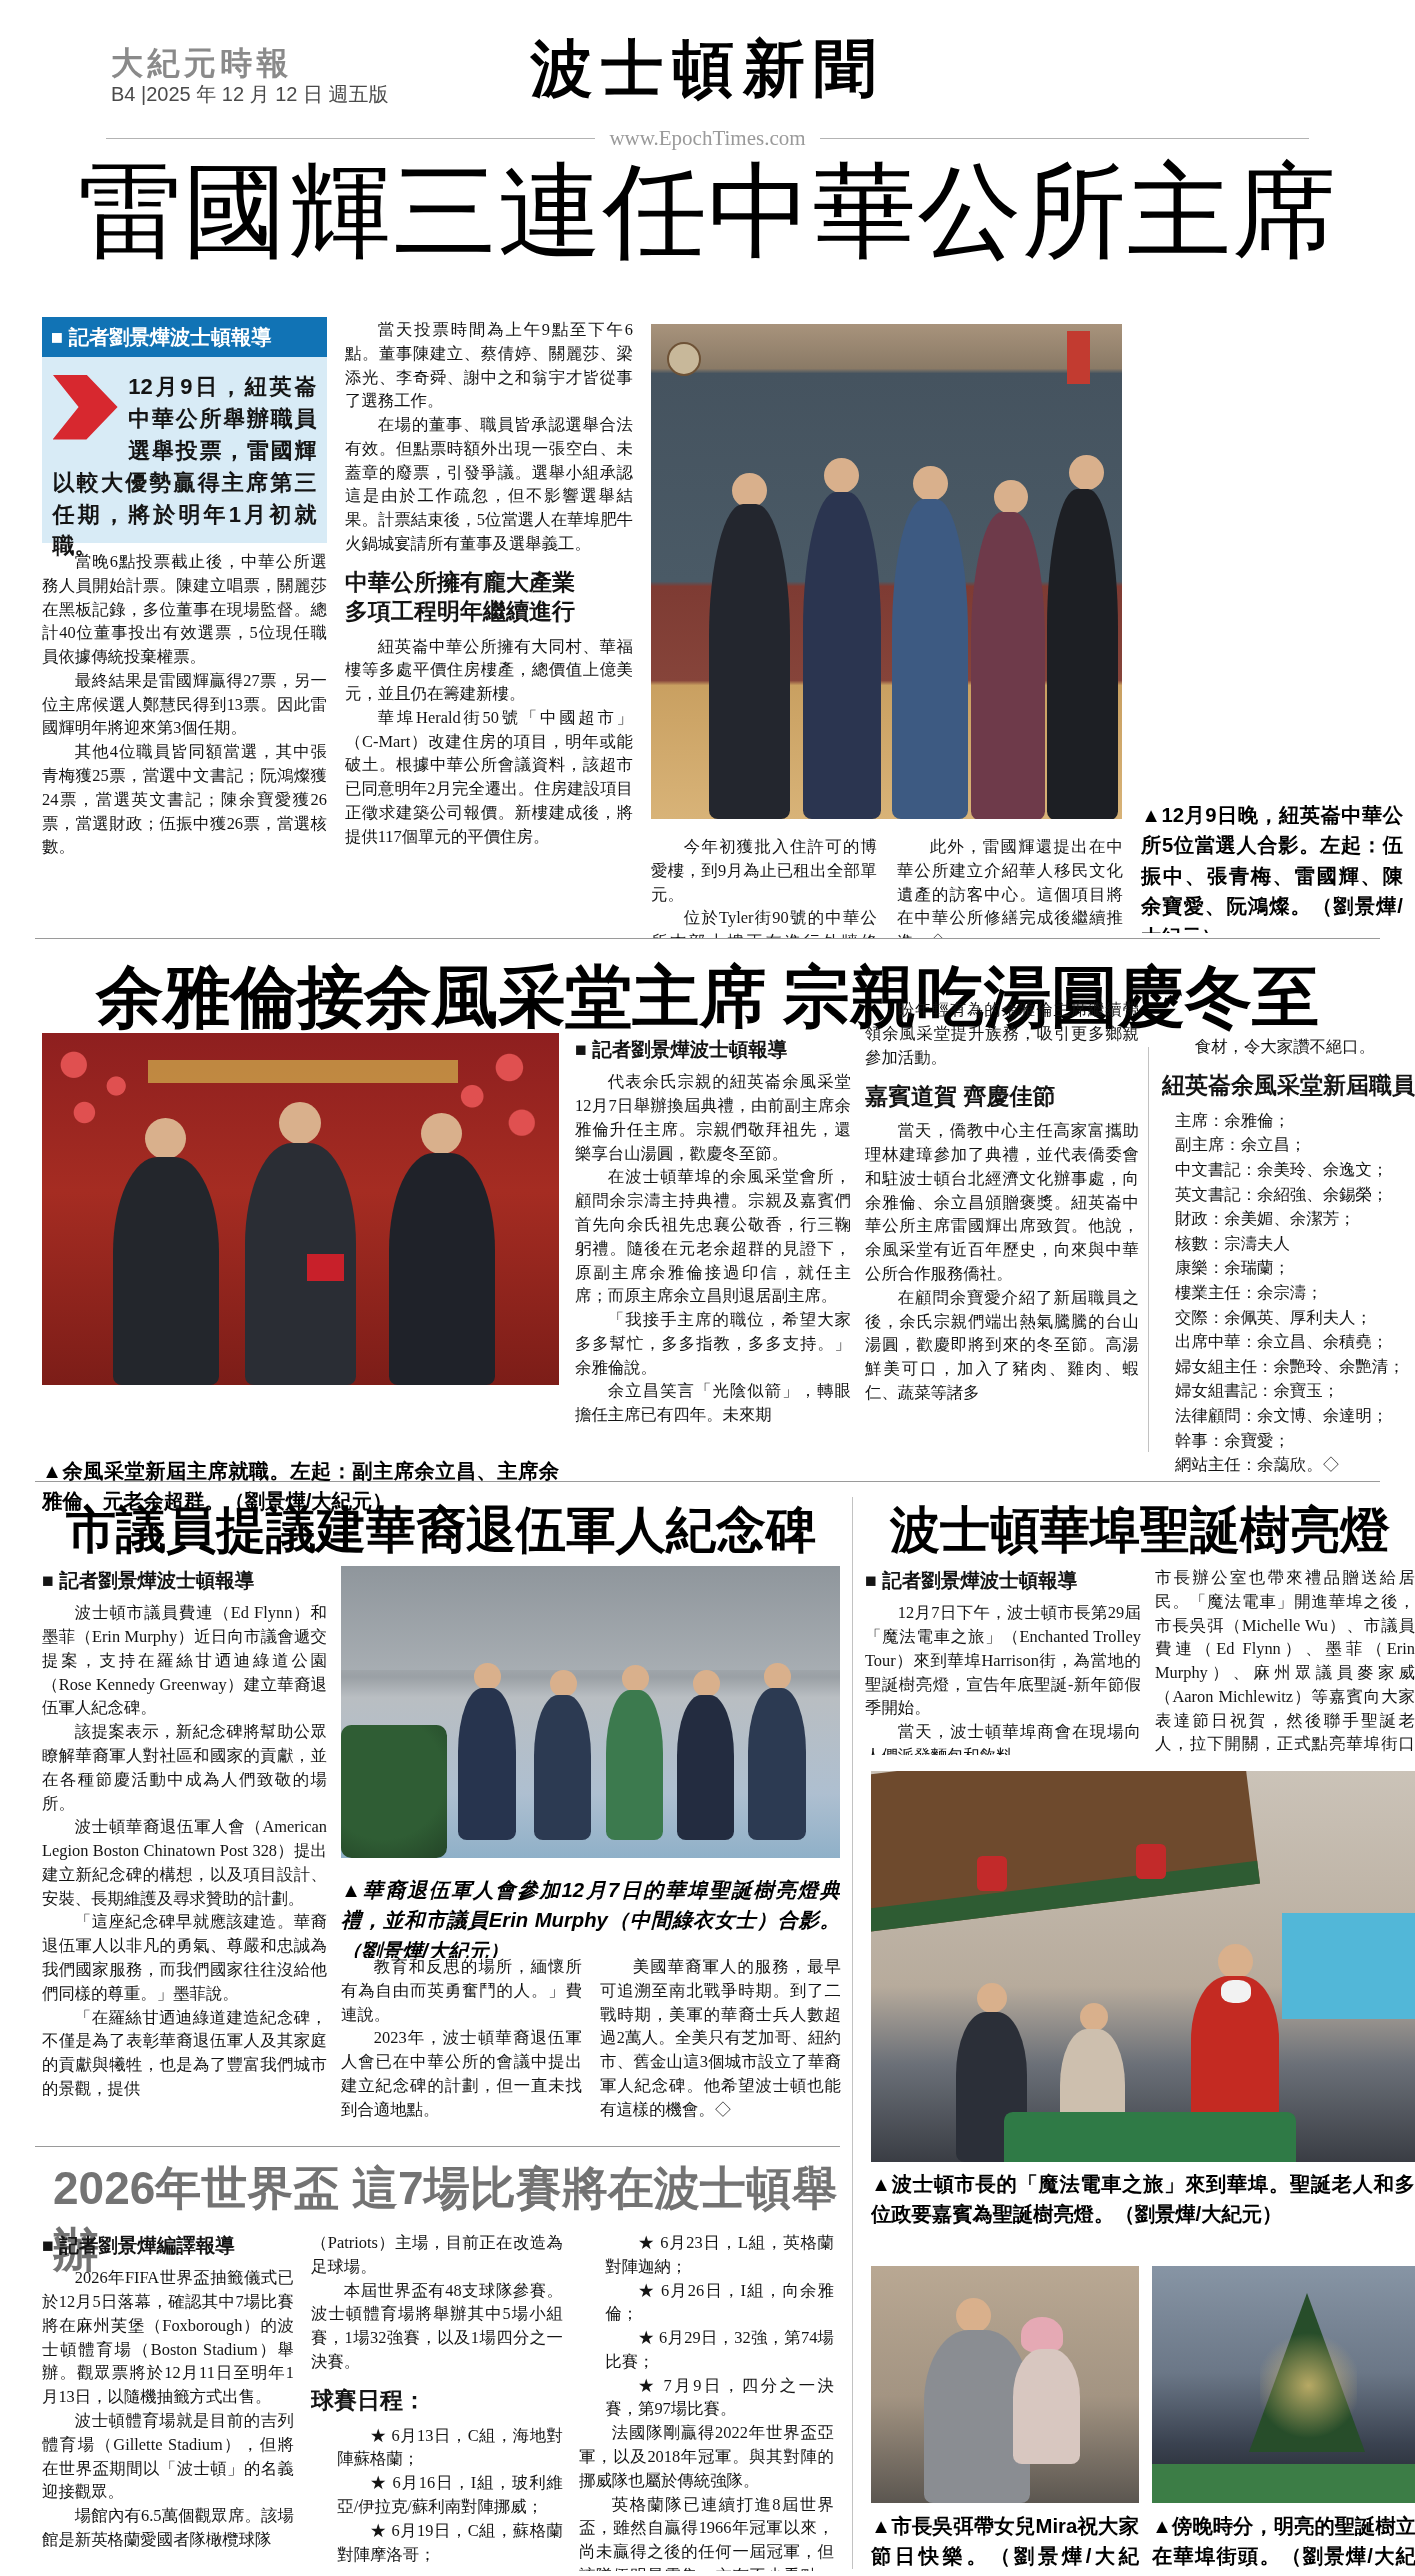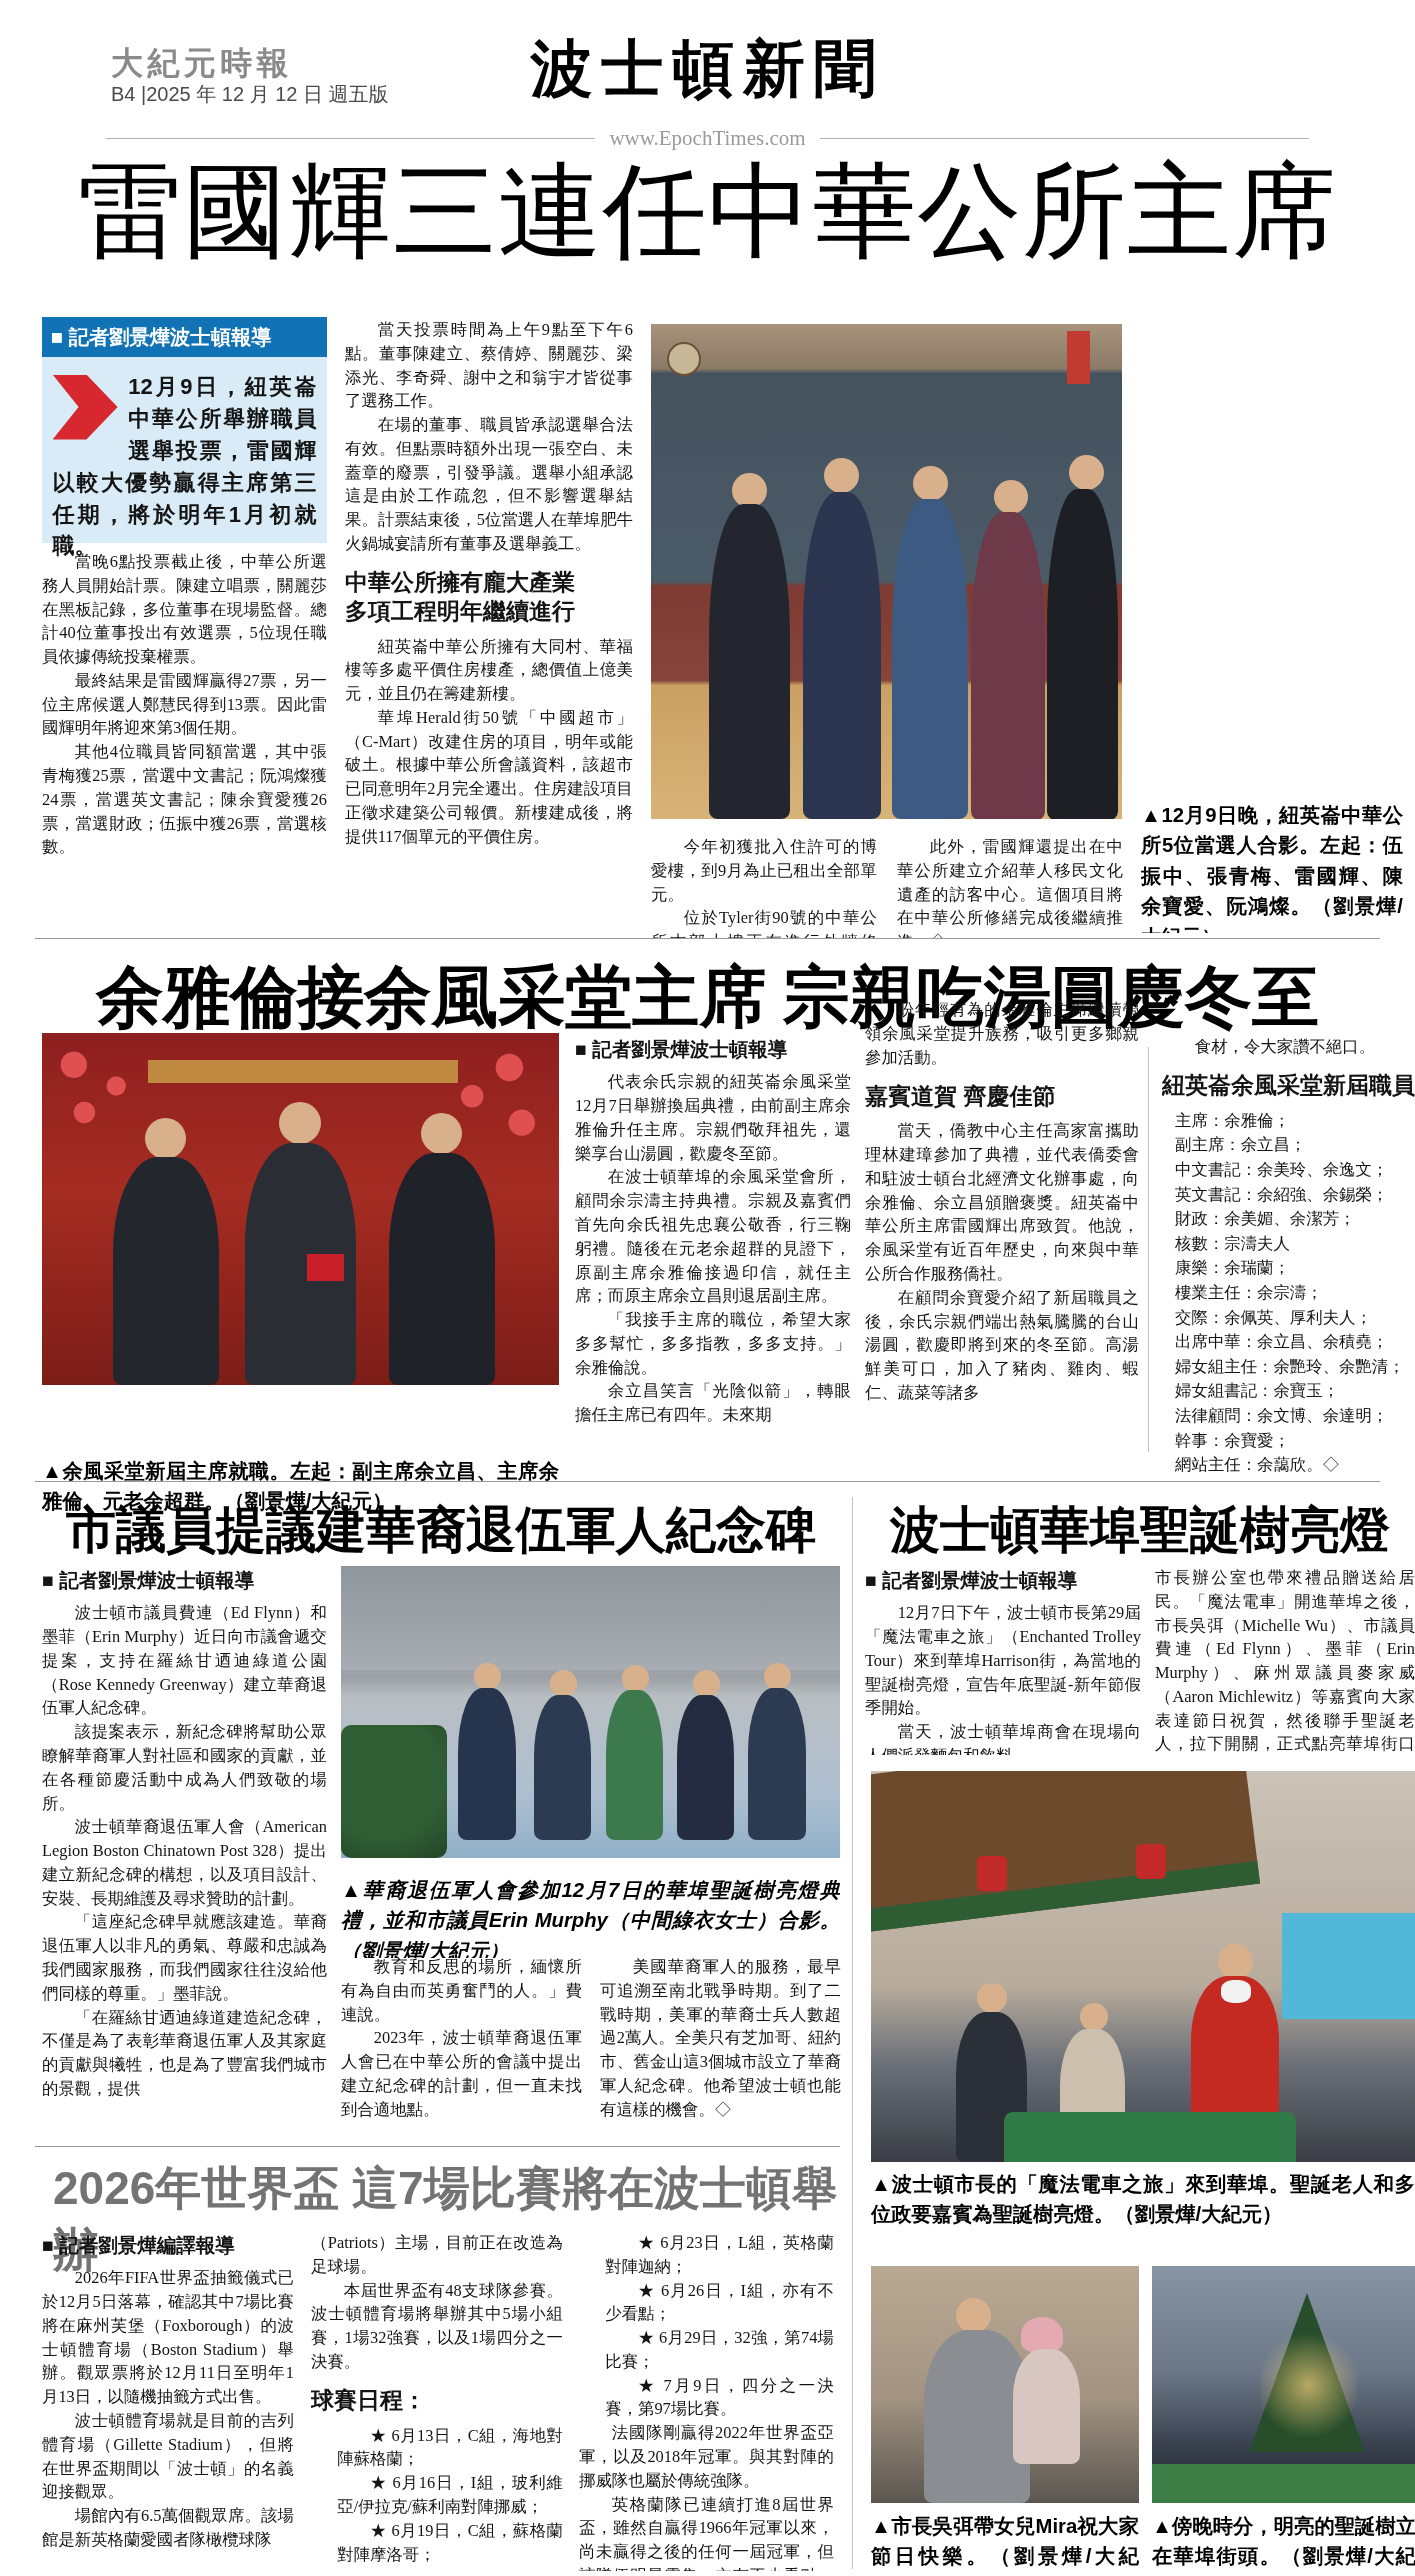--- a/index.html
+++ b/index.html
@@ -276,21 +276,21 @@
     <p style="text-indent:0;">（Patriots）主場，目前正在改造為足球場。</p>
     <p>本屆世界盃有48支球隊參賽。波士頓體育場將舉辦其中5場小組賽，1場32強賽，以及1場四分之一決賽。</p>
     <p class="subhead">球賽日程：</p>
     <p class="sched">★ 6月13日，C組，海地對陣蘇格蘭；</p>
     <p class="sched">★ 6月16日，I組，玻利維亞/伊拉克/蘇利南對陣挪威；</p>
     <p class="sched">★ 6月19日，C組，蘇格蘭對陣摩洛哥；</p>
   </div>
 
   <div class="col" style="left:579px;top:2231px;width:255px;height:340px;">
     <p class="sched">★ 6月23日，L組，英格蘭對陣迦納；</p>
-    <p class="sched">★ 6月26日，I組，亦有不少看點；</p>
+    <p class="sched">★ 6月26日，I組，向余雅倫；</p>
     <p class="sched">★ 6月29日，32強，第74場比賽；</p>
     <p class="sched">★ 7月9日，四分之一決賽，第97場比賽。</p>
     <p>法國隊剛贏得2022年世界盃亞軍，以及2018年冠軍。與其對陣的挪威隊也屬於傳統強隊。</p>
     <p>英格蘭隊已連續打進8屆世界盃，雖然自贏得1966年冠軍以來，尚未贏得之後的任何一屆冠軍，但該隊伍明星雲集，亦有不少看點。◇</p>
   </div>
 
 </div>
 
 
 </body></html>

